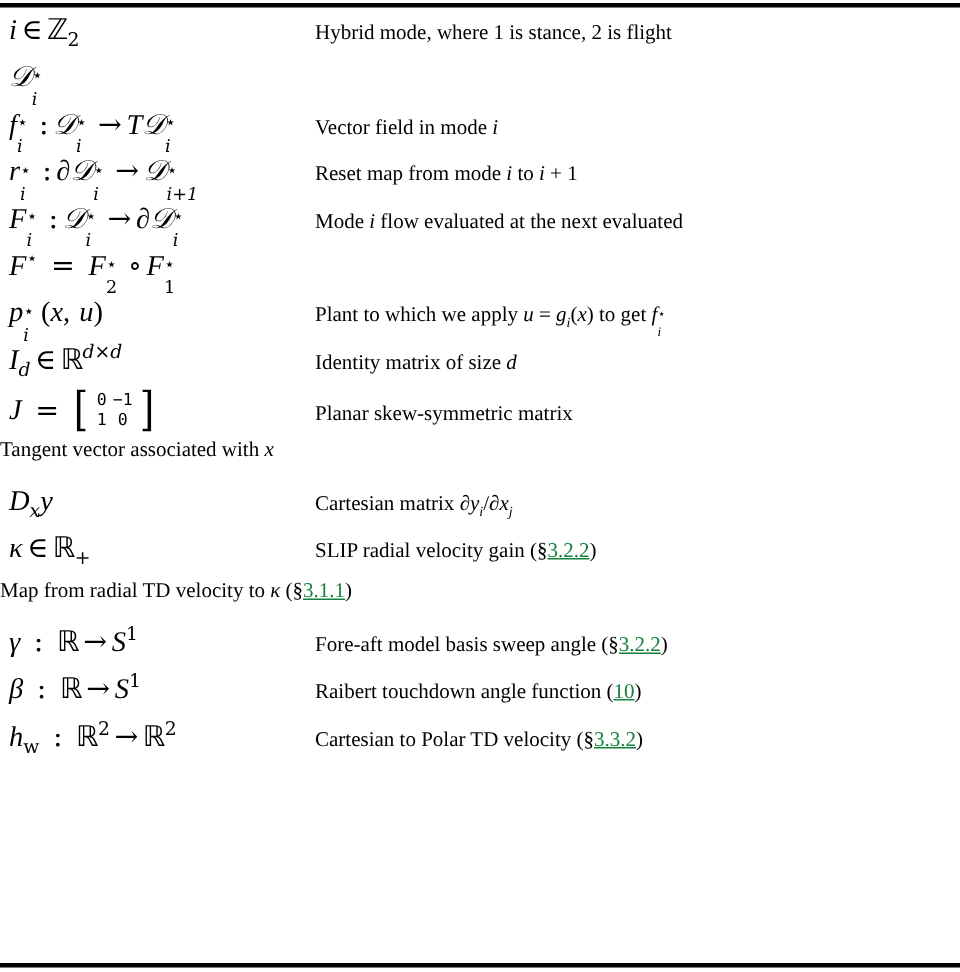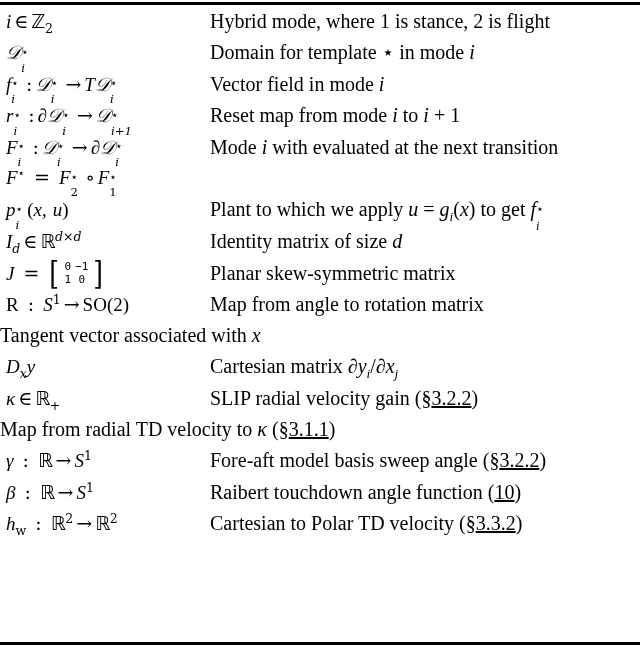--- a/index.html
+++ b/index.html
@@ -57,21 +57,21 @@
     padding-left: 6px;
     box-sizing: border-box;
     white-space: nowrap;
     font-size: 19px;
     line-height: 1;
   }
 
   .desc-cell {
     flex: 1;
     white-space: nowrap;
-    font-size: 20px;
+    font-size: 14px;
     line-height: 1;
     font-family: "Liberation Serif", "DejaVu Serif", serif;
   }
 
   
   .mi { font-style: italic; font-family: "Liberation Serif", "DejaVu Serif", serif; }
   .mup { font-style: normal; font-family: "Liberation Serif", "DejaVu Serif", serif; }
   .mcal { font-style: italic; font-family: "DejaVu Serif", serif; }
   .bb { font-family: "DejaVu Sans", sans-serif; font-style: normal; letter-spacing: -0.5px; }
   .op { font-style: normal; padding: 0 3px; }
@@ -138,21 +138,21 @@
     font-size: 11px;
     line-height: 1.15;
     text-align: center;
     padding: 0 2px;
     font-style: normal;
     font-family: "DejaVu Sans Mono", monospace;
   }
   .matrix .grid span { padding: 0 2px; }
 
   .ref-link {
-    color: #000000;
+    color: #15803d;
     text-decoration: underline;
   }
   .sect {
     color: #000000;
     font-family: "Liberation Serif", "DejaVu Serif", serif;
   }
   .paren { color: #000000; }
 </style>
 </head>
 <body>
@@ -167,26 +167,20 @@
       <div class="sym-cell">
         <span class="mi">i</span><span class="op">∈</span><span class="bb">ℤ</span><span class="sub sub-up">2</span>
       </div>
       <div class="desc-cell">Hybrid mode, where 1 is stance, 2 is flight</div>
     </div>
 
     <div class="nom-row">
       <div class="sym-cell">
         <span class="mcal">𝒟</span><span class="stack"><span class="s-up">⋆</span><span class="s-dn">i</span></span>
       </div>
-      <div class="desc-cell">
-        <span>Domain for template</span>
-        <span class="mup">⋆</span>
-        <span>in mode</span>
-        <span class="mi">i</span>
-      </div>
     </div>
 
     <div class="nom-row">
       <div class="sym-cell">
         <span class="mi">f</span><span class="stack"><span class="s-up">⋆</span><span class="s-dn">i</span></span><span class="op">:</span><span class="mcal">𝒟</span><span class="stack"><span class="s-up">⋆</span><span class="s-dn">i</span></span><span class="op">→</span><span class="mi">T</span><span class="mcal">𝒟</span><span class="stack"><span class="s-up">⋆</span><span class="s-dn">i</span></span>
       </div>
       <div class="desc-cell">
         <span>Vector field in mode</span>
         <span class="mi">i</span>
       </div>
@@ -204,21 +198,21 @@
       </div>
     </div>
 
     <div class="nom-row">
       <div class="sym-cell">
         <span class="mi">F</span><span class="stack"><span class="s-up">⋆</span><span class="s-dn">i</span></span><span class="op">:</span><span class="mcal">𝒟</span><span class="stack"><span class="s-up">⋆</span><span class="s-dn">i</span></span><span class="op">→</span><span class="mi">∂</span><span class="mcal">𝒟</span><span class="stack"><span class="s-up">⋆</span><span class="s-dn">i</span></span>
       </div>
       <div class="desc-cell">
         <span>Mode</span>
         <span class="mi">i</span>
-        <span>with evaluated at the next transition</span>
+        <span>flow evaluated at the next evaluated</span>
       </div>
     </div>
 
     <div class="nom-row">
       <div class="sym-cell">
         <span class="mi">F</span><span class="star">⋆</span> <span class="op">=</span> <span class="mi">F</span><span class="stack"><span class="s-up">⋆</span><span class="s-dn sub-up" style="font-style:normal">2</span></span><span class="op">∘</span><span class="mi">F</span><span class="stack"><span class="s-up">⋆</span><span class="s-dn sub-up" style="font-style:normal">1</span></span>
       </div>
     </div>
 
     <div class="nom-row">
@@ -254,26 +248,20 @@
             <span>1</span>
               <span>0</span>
           </span>
           <span class="brk">]</span>
         </span>
       </div>
       <div class="desc-cell">Planar skew-symmetric matrix</div>
     </div>
 
 
-    <div class="nom-row">
-      <div class="sym-cell">
-        <span class="mup">R</span> <span class="op">:</span> <span class="mi">S</span><span class="sup sup-up">1</span><span class="op">→</span><span class="mup">SO</span><span class="mup">(</span><span class="mup">2</span><span class="mup">)</span>
-      </div>
-      <div class="desc-cell">Map from angle to rotation matrix</div>
-    </div>
 
     <div class="nom-row">
       <div class="desc-cell">
         <span>Tangent vector associated with</span>
         <span class="mi">x</span>
       </div>
     </div>
 
     <div class="nom-row">
       <div class="sym-cell">

